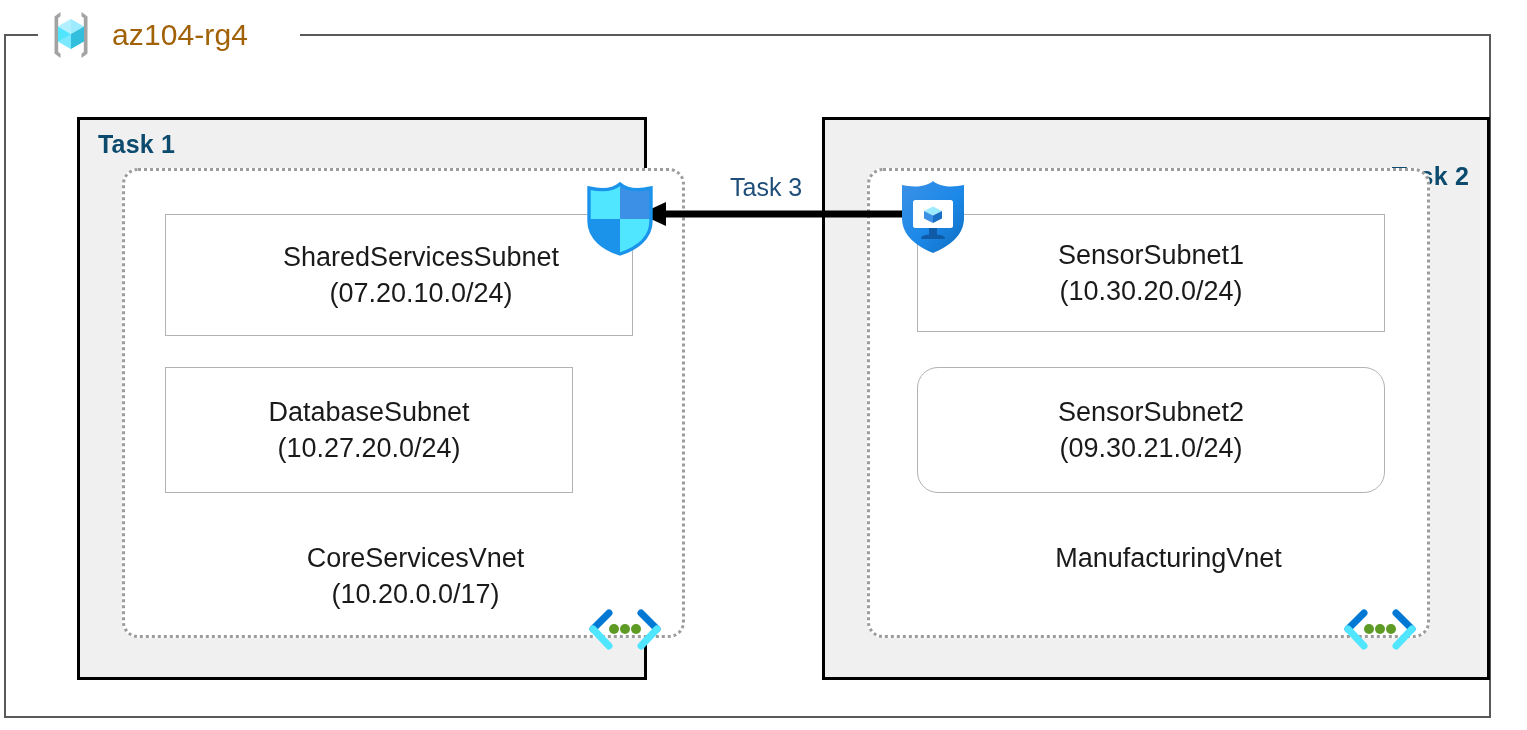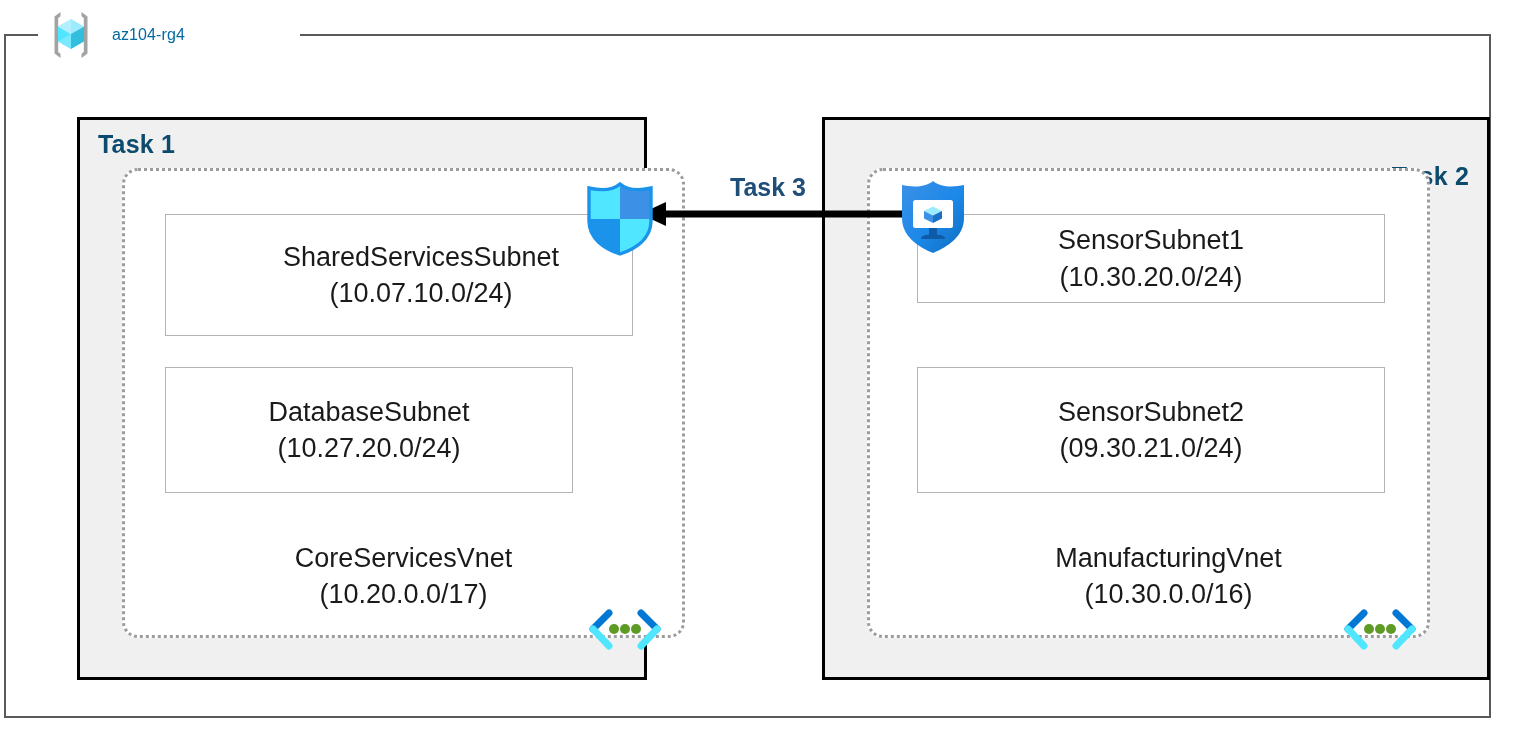--- a/index.html
+++ b/index.html
@@ -47,22 +47,22 @@
     display: flex;
     align-items: center;
     gap: 14px;
   }
   .rg-icon {
     width: 54px;
     height: 54px;
     display: block;
   }
   .rg-title {
-    font-size: 16px;
-    color: #0369a1;
+    font-size: 30px;
+    color: #a16207;
     letter-spacing: 0.1px;
     white-space: nowrap;
   }
 
   
   .task-panel {
     position: absolute;
     box-sizing: border-box;
     background: #f0f0f0;
     border: 3px solid #000000;
@@ -99,38 +99,38 @@
     box-sizing: border-box;
     background: #ffffff;
     border: 1px solid #b3b3b3;
     display: flex;
     flex-direction: column;
     align-items: center;
     justify-content: center;
   }
   #subnet-shared   { left: 165px; top: 214px; width: 468px; height: 122px; padding-left: 44px; }
   #subnet-database { left: 165px; top: 367px; width: 408px; height: 126px; }
-  #subnet-sensor1  { left: 917px; top: 214px; width: 468px; height: 89px; }
-  #subnet-sensor2  { left: 917px; top: 367px; width: 468px; height: 126px; }
+  #subnet-sensor1  { left: 917px; top: 214px; width: 468px; height: 118px; }
+  #subnet-sensor2  { left: 917px; top: 367px; width: 468px; height: 126px; border-radius: 21px; }
 
   .box-line {
     font-size: 27px;
     color: #1a1a1a;
     line-height: 1.34;
     text-align: center;
     white-space: nowrap;
   }
 
   
   .vnet-caption {
     position: absolute;
     text-align: center;
     width: 563px;
   }
-  #vnet1-caption { left: 122px; top: 540px; }
+  #vnet1-caption { left: 134px; top: 540px; }
   #vnet2-caption { left: 867px; top: 540px; margin-left: 20px; }
 
   
   .float-icon {
     position: absolute;
     display: block;
   }
   #nsg-shield-icon  { left: 584px;  top: 181px; width: 72px;  height: 76px; }
   #defender-icon    { left: 898px;  top: 178px; width: 70px;  height: 78px; }
   #peering-icon-1   { left: 589px;  top: 608px; width: 72px;  height: 44px; }
@@ -142,21 +142,21 @@
     left: 636px;
     top: 196px;
     width: 276px;
     height: 36px;
   }
   #task3-label {
     position: absolute;
     left: 724px;
     top: 172px;
     font-size: 25px;
-    font-weight: bold;
+    font-weight: normal;
     color: #1F4E79;
     background: #ffffff;
     padding: 1px 6px;
     white-space: nowrap;
   }
 </style>
 </head>
 <body>
 
 <div id="canvas">
@@ -184,21 +184,21 @@
   </div>
 
   <div class="task-panel" id="task1-panel">
     <div class="task-label left">Task 1</div>
   </div>
 
   <div class="vnet-box" id="vnet1"></div>
 
   <div class="subnet-box" id="subnet-shared">
     <div class="box-line">SharedServicesSubnet</div>
-    <div class="box-line">(10.07.10.0/24)</div>
+    <div class="box-line">(07.20.10.0/24)</div>
   </div>
 
   <div class="subnet-box" id="subnet-database">
     <div class="box-line">DatabaseSubnet</div>
     <div class="box-line">(10.27.20.0/24)</div>
   </div>
 
   <div class="vnet-caption" id="vnet1-caption">
     <div class="box-line">CoreServicesVnet</div>
     <div class="box-line">(10.20.0.0/17)</div>
@@ -215,21 +215,20 @@
     <div class="box-line">(10.30.20.0/24)</div>
   </div>
 
   <div class="subnet-box" id="subnet-sensor2">
     <div class="box-line">SensorSubnet2</div>
     <div class="box-line">(09.30.21.0/24)</div>
   </div>
 
   <div class="vnet-caption" id="vnet2-caption">
     <div class="box-line">ManufacturingVnet</div>
-    <div class="box-line">(10.30.0.0/16)</div>
   </div>
 
   <svg id="task3-arrow" viewBox="0 0 276 36">
     <line x1="276" y1="18" x2="26" y2="18" stroke="#000000" stroke-width="7"></line>
     <polygon points="4,18 30,6 30,30" fill="#000000"></polygon>
   </svg>
 
   <div id="task3-label">Task 3</div>
 
   <svg class="float-icon" id="nsg-shield-icon" viewBox="0 0 72 76">

